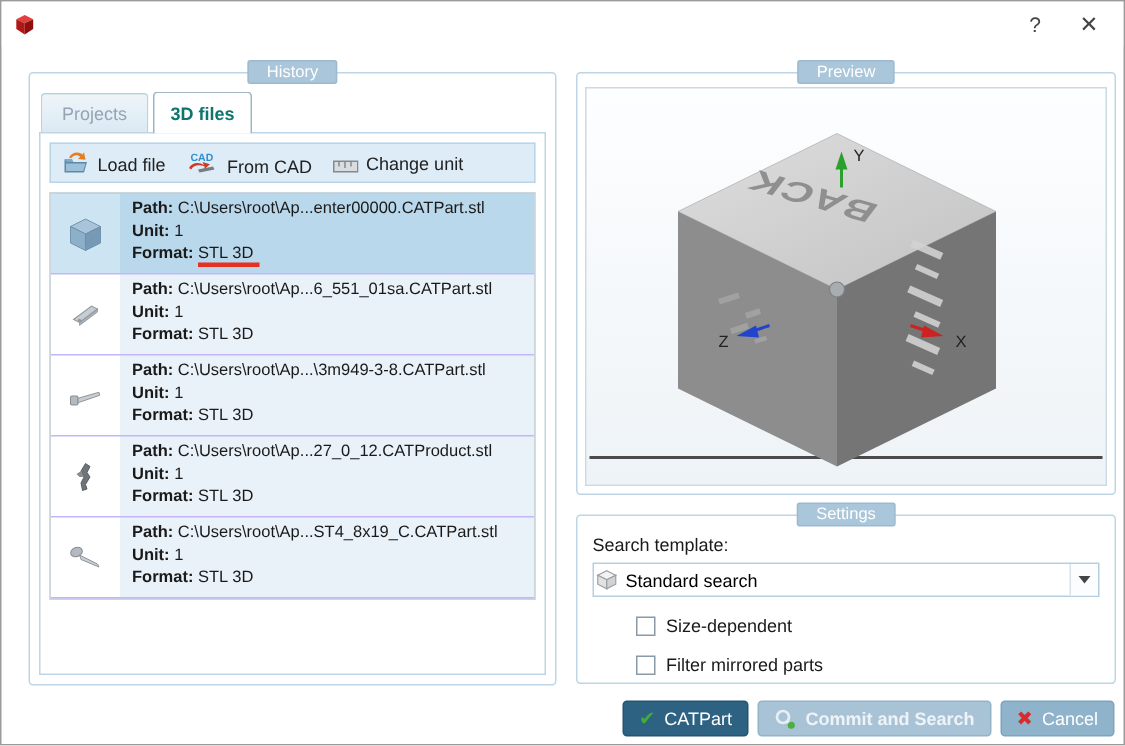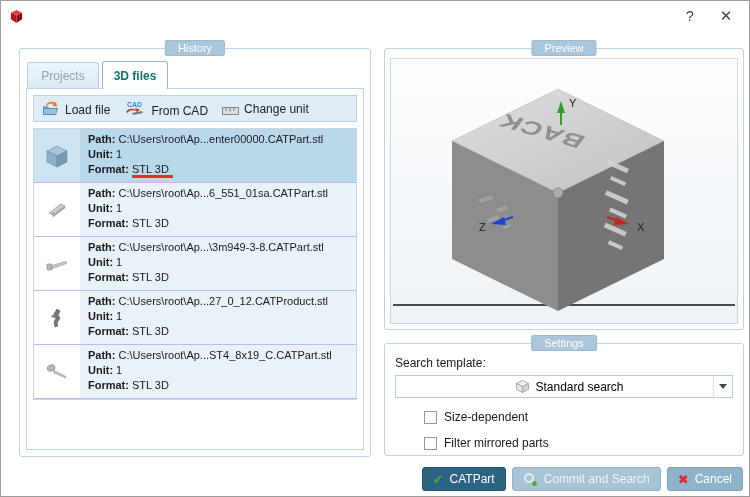--- a/index.html
+++ b/index.html
@@ -50,36 +50,36 @@
   
   .preview-group { left:383px; top:47px; width:360px; height:282px; }
   .preview-canvas { position:absolute; left:5px; top:9px; width:348px; height:266px;
     border:1px solid #ccd9e2; background:linear-gradient(#fdfeff,#eef3f7); overflow:hidden; }
   .preview-canvas svg { display:block; }
   
   .settings-group { left:383px; top:342px; width:360px; height:113px; }
   .settings-inner { position:absolute; left:10px; top:12px; right:10px; }
   .field-label { font-size:12px; color:#1a1a1a; margin-bottom:5px; }
   .dropdown { height:23px; border:1px solid #b5cfe0; background:#ffffff; display:flex;
-    align-items:center; padding-left:11px; position:relative;justify-content:center; }
+    align-items:center; padding-left:1px; position:relative; }
   .dropdown-text { font-size:12px; margin-left:5px; color:#000; }
   .dropdown-btn { position:absolute; right:0; top:0; width:19px; height:100%;
     border-left:1px solid #d7e3ec; display:flex; align-items:center; justify-content:center;
     background:#fbfdfe; }
   .dd-arrow { width:0; height:0; border-left:4px solid transparent; border-right:4px solid transparent;
     border-top:5px solid #444; }
   .checkbox-row { display:flex; align-items:center; gap:7px; margin-top:12px;padding-left:29px; }
   .checkbox { width:13px; height:13px; border:1px solid #8a9aa8; background:#ffffff; }
   .checkbox-label { font-size:12px; }
   
   .footer { position:absolute; right:6px; bottom:5px; display:flex; gap:6px; }
   .btn { height:24px; display:flex; align-items:center; gap:6px; padding:0 10px;
     border-radius:3px; font-size:12px; cursor:default; }
   .btn-commit { background:#2d6283; border:1px solid #24556f; color:#ffffff; }
-  .btn-commit-search { background:#a9c3d6; border:1px solid #93b3c9; color:#eef3f8; }
+  .btn-commit-search { background:#a9c3d6; border:1px solid #93b3c9; color:#eef3f8;font-weight:bold; }
   .btn-cancel { background:#8fb3cb; border:1px solid #7ea4bd; color:#ffffff; }
   .glyph-check { color:#3fae34; font-weight:bold; font-size:13px; }
   .glyph-x { color:#d92b2b; font-weight:bold; font-size:13px; }
 </style>
 </head>
 <body>
 
 <div class="window">
 
   <div class="titlebar">

